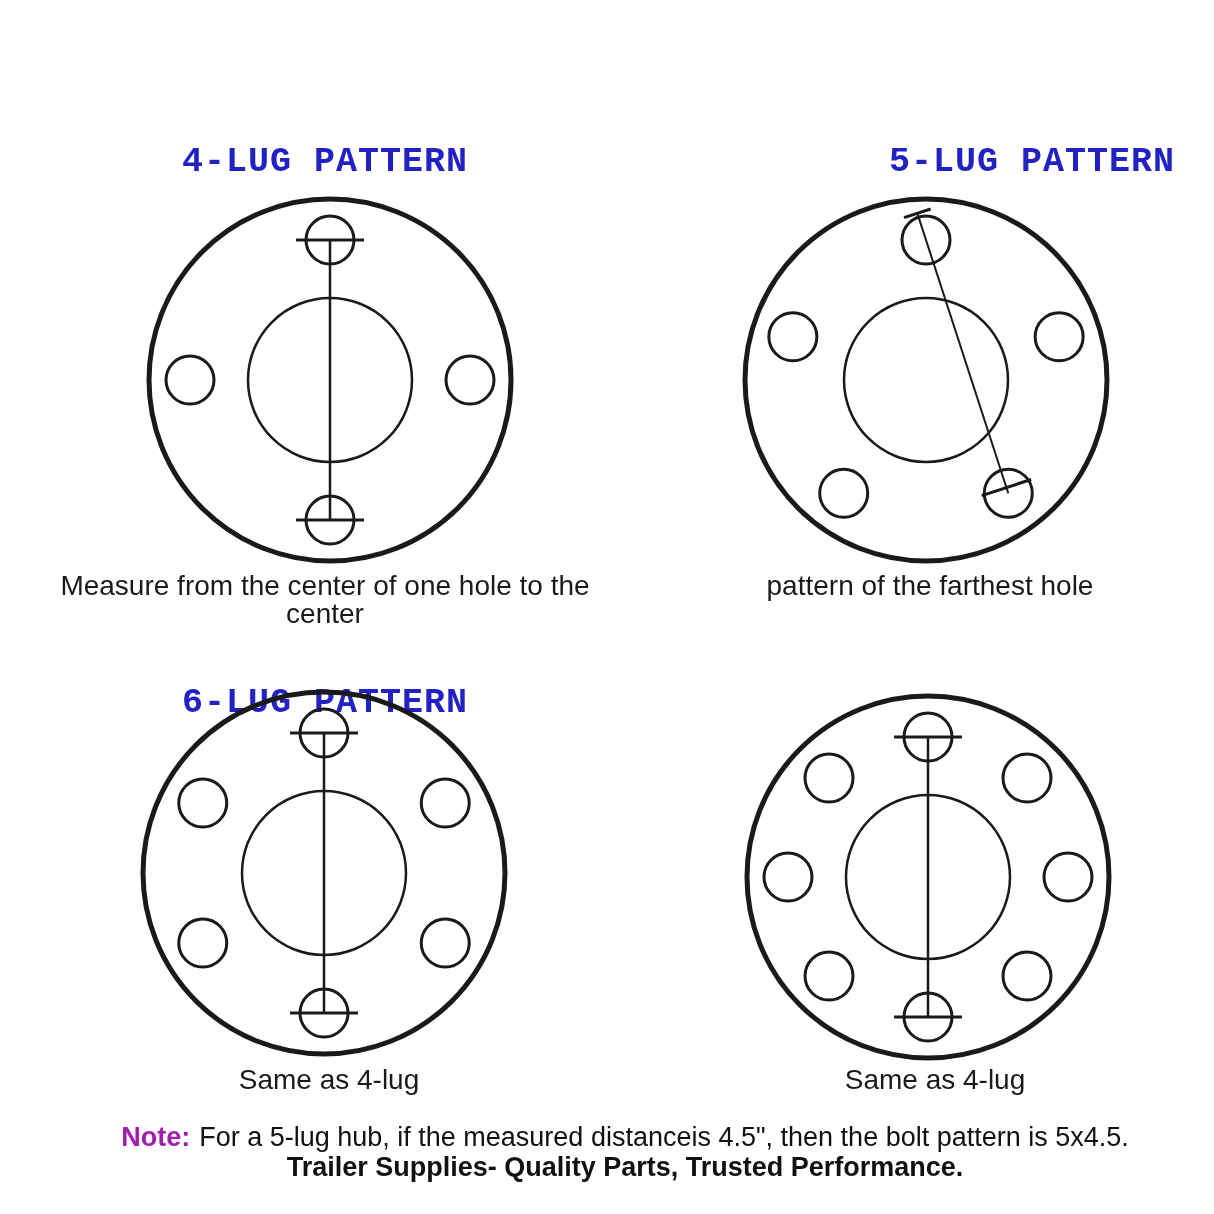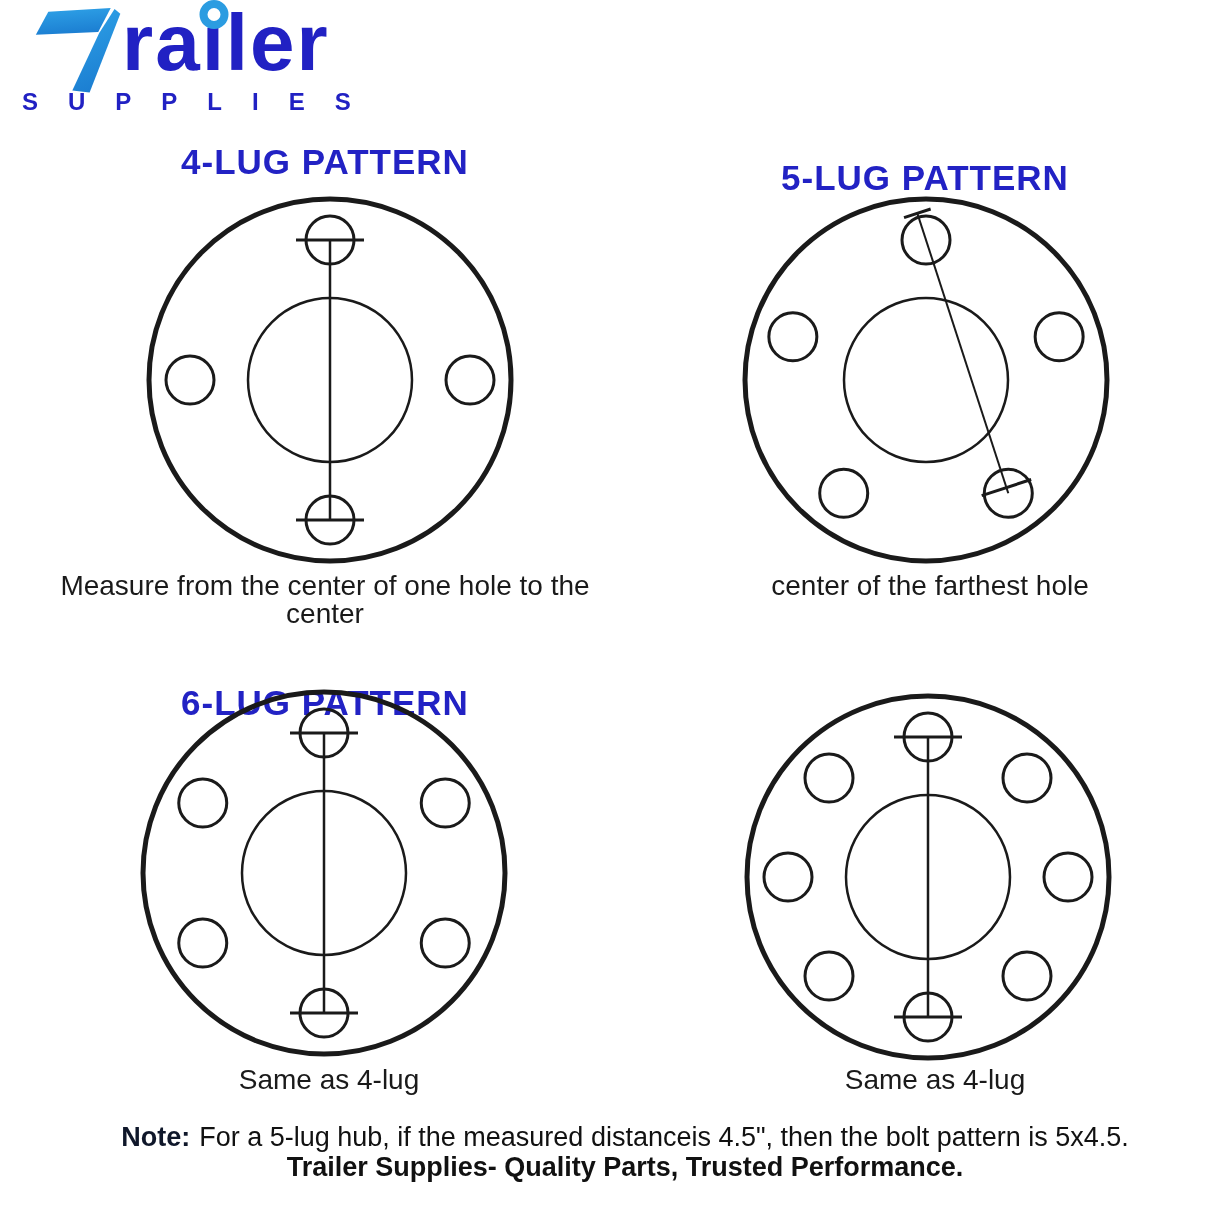--- a/index.html
+++ b/index.html
@@ -12,66 +12,52 @@
   .logo-word{position:absolute;left:114px;top:-6px;font-size:80px;font-weight:bold;
              color:#2121C3;line-height:94px;letter-spacing:2px;white-space:nowrap;}
   .i-wrap{position:relative;display:inline-block;}
   .i-ring{position:absolute;left:50%;top:4px;transform:translateX(-50%);
           width:13px;height:13px;border:8px solid #2B9CE1;border-radius:50%;background:#fff;}
   .logo-sub{position:absolute;left:14px;top:86px;font-size:24px;font-weight:bold;
             color:#2121C3;letter-spacing:30px;white-space:nowrap;}
 
   
   .pattern-title{position:absolute;width:500px;text-align:center;font-size:35px;
-                 font-weight:bold;color:#2222C4;letter-spacing:1px;white-space:nowrap;}
+                 font-weight:bold;color:#2222C4;letter-spacing:1px;white-space:nowrap;font-family:Liberation Mono, monospace;}
   .t-4{left:75px;top:142px;}
-  .t-5{left:675px;top:158px;}
+  .t-5{left:675px;top:142px;text-align:right;}
   .t-6{left:75px;top:643px;margin-top:40px;}
   .t-8{left:675px;top:643px;}
 
   
   .diagram{position:absolute;width:380px;height:380px;}
   .d-4{left:140px;top:190px;}
   .d-5{left:736px;top:190px;}
   .d-6{left:134px;top:683px;}
   .d-8{left:738px;top:687px;}
 
   
   .caption{position:absolute;text-align:center;font-size:28px;line-height:28px;color:#1a1a1a;}
   .c-4{left:30px;top:572px;width:590px;}
   .c-5{left:645px;top:572px;width:570px;}
   .c-6{left:79px;top:1066px;width:500px;}
   .c-8{left:685px;top:1066px;width:500px;}
 
   
   .note{position:absolute;left:18px;top:1122px;width:1214px;text-align:center;
         font-size:27px;color:#111;white-space:nowrap;}
-  .note-label{font-weight:bold;color:#0f172a;margin-right:9px;}
+  .note-label{font-weight:bold;color:#a21caf;margin-right:9px;}
   .footer{position:absolute;left:18px;top:1152px;width:1214px;text-align:center;
           font-size:27px;font-weight:bold;color:#111;white-space:nowrap;}
 </style>
 </head>
 <body>
 
 <div class="page">
 
-  <div class="logo">
-    <svg class="logo-mark" viewBox="0 0 100 100" aria-hidden="true">
-      <defs>
-        <linearGradient id="tg" x1="0" y1="0" x2="0.25" y2="1">
-          <stop offset="0" stop-color="#2FA3E8"></stop>
-          <stop offset="1" stop-color="#1C7FD2"></stop>
-        </linearGradient>
-      </defs>
-      <polygon points="4,30 17,6 82,2 69,27" fill="url(#tg)"></polygon>
-      <polygon points="70,28 86,3 92,8 60,90 42,88" fill="url(#tg)"></polygon>
-    </svg>
-    <div class="logo-word"><span>ra</span><span class="i-wrap"><span class="i-ring"></span><span>ı</span></span><span>ler</span></div>
-    <div class="logo-sub">SUPPLIES</div>
-  </div>
 
   <div class="pattern-title t-4">4-LUG PATTERN</div>
   <div class="pattern-title t-5">5-LUG PATTERN</div>
   <div class="pattern-title t-6">6-LUG PATTERN</div>
 
   <svg class="diagram d-4" viewBox="0 0 380 380">
       <circle cx="190" cy="190" r="181" fill="none" stroke="#1A1A1A" stroke-width="5"></circle>
       <circle cx="190" cy="190" r="82" fill="none" stroke="#1A1A1A" stroke-width="2.5"></circle>
       <circle cx="189.99999999999997" cy="50" r="24" fill="none" stroke="#1A1A1A" stroke-width="3"></circle>
       <circle cx="330" cy="190" r="24" fill="none" stroke="#1A1A1A" stroke-width="3"></circle>
@@ -119,21 +105,21 @@
       <circle cx="91.00505063388333" cy="91.00505063388336" r="24" fill="none" stroke="#1A1A1A" stroke-width="3"></circle>
       <line x1="155.99999999999997" y1="50" x2="223.99999999999997" y2="50" stroke="#1A1A1A" stroke-width="3"></line>
       <line x1="156" y1="330" x2="224" y2="330" stroke="#1A1A1A" stroke-width="3"></line>
       <line x1="189.99999999999997" y1="50" x2="190" y2="330" stroke="#1A1A1A" stroke-width="2.5"></line>
     </svg>
 
   <div class="caption c-4">
     <div>Measure from the center of one hole to the center</div>
   </div>
   <div class="caption c-5">
-    <div>center of the farthest hole</div>
+    <div>pattern of the farthest hole</div>
   </div>
   <div class="caption c-6">
     <div>Same as 4-lug</div>
   </div>
   <div class="caption c-8">
     <div>Same as 4-lug</div>
   </div>
 
   <div class="note"><span class="note-label">Note:</span><span>For a 5-lug hub, if the measured distanceis 4.5", then the bolt pattern is 5x4.5.</span></div>
   <div class="footer">Trailer Supplies- Quality Parts, Trusted Performance.</div>

